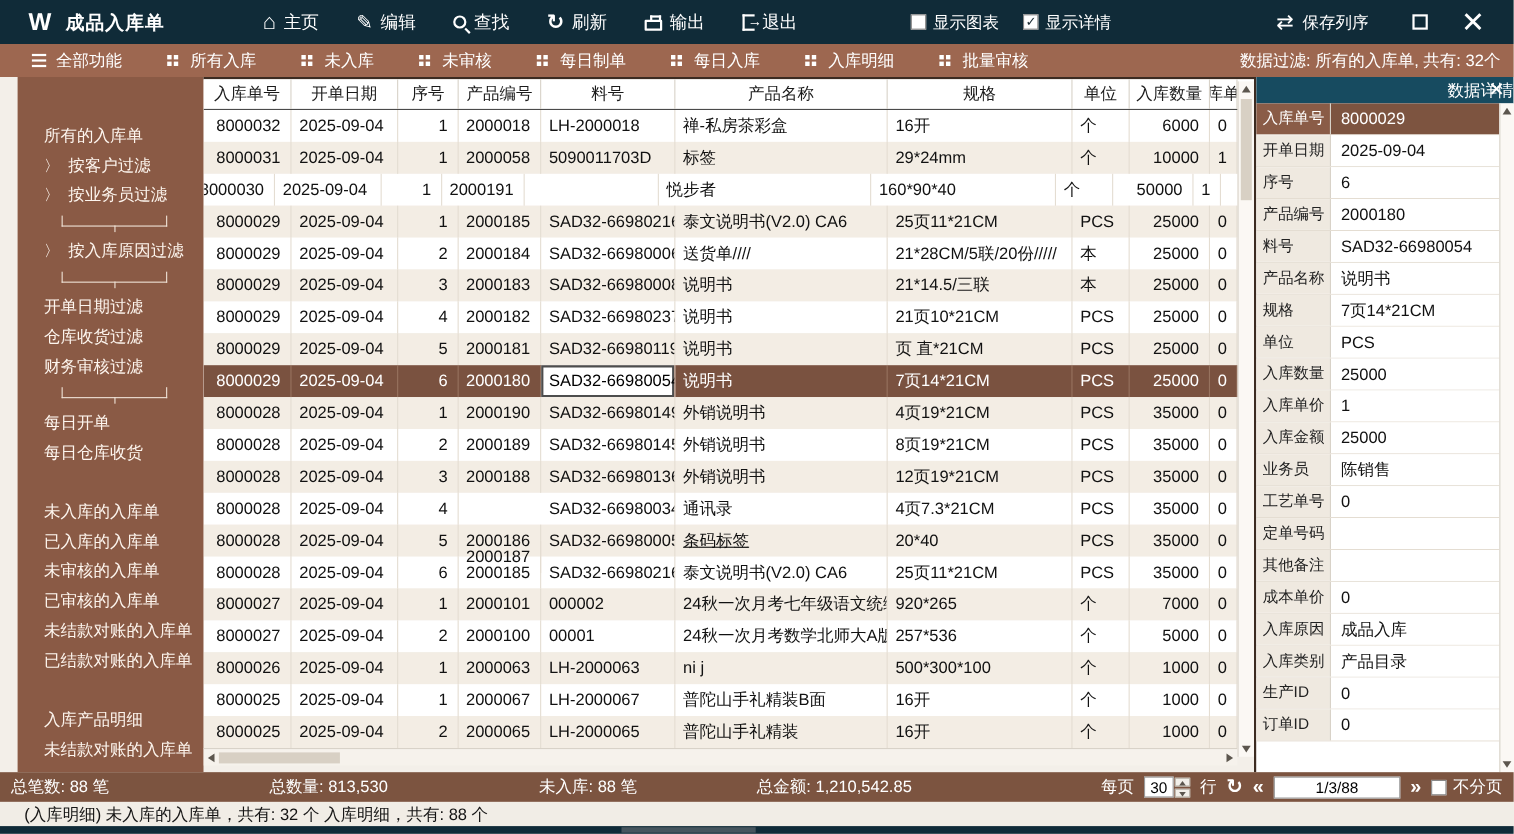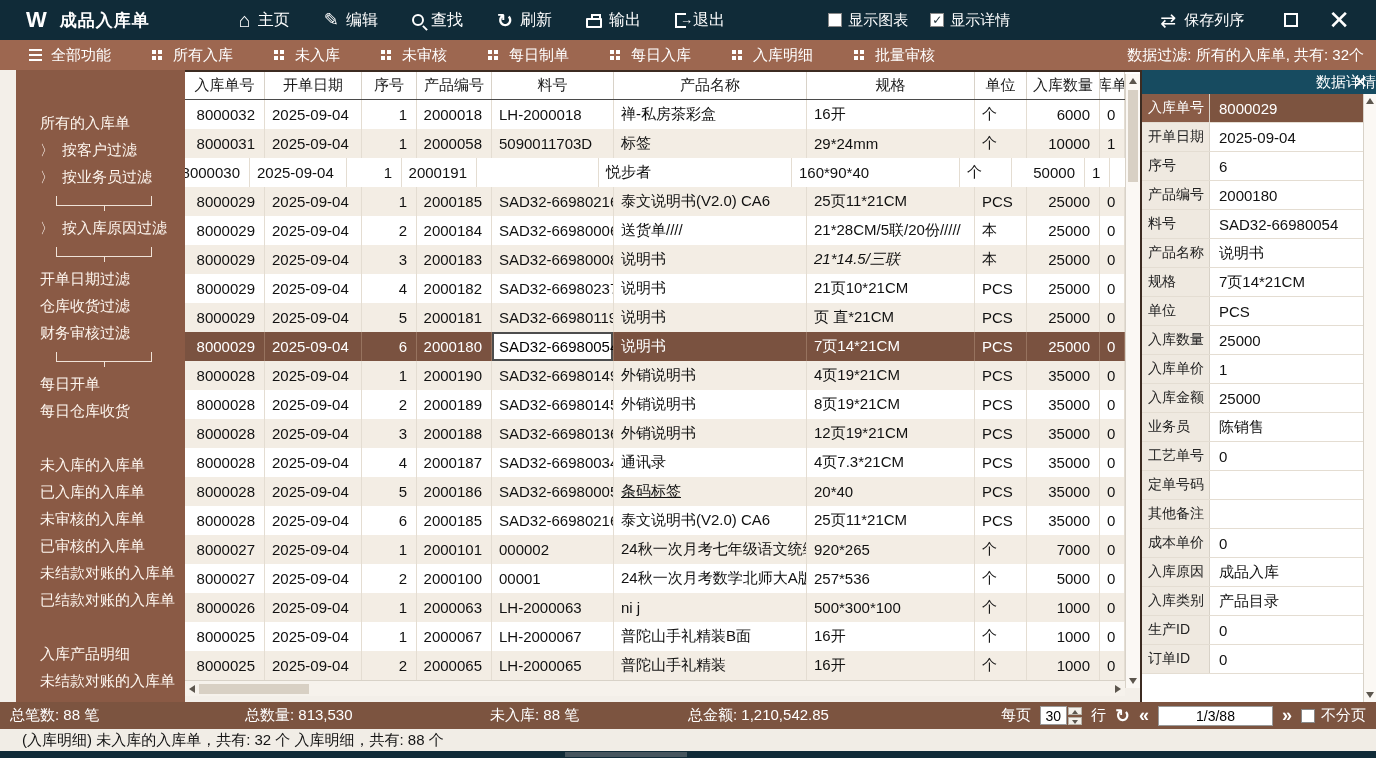--- a/index.html
+++ b/index.html
@@ -380,21 +380,21 @@
           <div class="td ar" style="width: 73px;">25000</div>
           <div class="td al" style="width: 25px;">0</div>
         </div>
         <div class="tr alt">
           <div class="td ar" style="width: 80px;">8000029</div>
           <div class="td al" style="width: 97px;">2025-09-04</div>
           <div class="td ar" style="width: 55px;">3</div>
           <div class="td ar" style="width: 75px;">2000183</div>
           <div class="td al" style="width: 122px;">SAD32-66980008</div>
           <div class="td al" style="width: 193px;">说明书</div>
-          <div class="td al" style="width: 168px; font-style: italic;">21*14.5/三联</div>
+          <div class="td al" style="width: 168px;">21*14.5/三联</div>
           <div class="td al" style="width: 52px;">本</div>
           <div class="td ar" style="width: 73px;">25000</div>
           <div class="td al" style="width: 25px;">0</div>
         </div>
         <div class="tr">
           <div class="td ar" style="width: 80px;">8000029</div>
           <div class="td al" style="width: 97px;">2025-09-04</div>
           <div class="td ar" style="width: 55px;">4</div>
           <div class="td ar" style="width: 75px;">2000182</div>
           <div class="td al" style="width: 122px;">SAD32-66980237</div>
@@ -461,21 +461,21 @@
           <div class="td al" style="width: 193px;">外销说明书</div>
           <div class="td al" style="width: 168px;">12页19*21CM</div>
           <div class="td al" style="width: 52px;">PCS</div>
           <div class="td ar" style="width: 73px;">35000</div>
           <div class="td al" style="width: 25px;">0</div>
         </div>
         <div class="tr">
           <div class="td ar" style="width: 80px;">8000028</div>
           <div class="td al" style="width: 97px;">2025-09-04</div>
           <div class="td ar" style="width: 55px;">4</div>
-          <div class="td ar" style="width: 75px;">2000187</div>
+          <div class="td ar" style="width: 75px; margin-top: 44px;">2000187</div>
           <div class="td al" style="width: 122px;">SAD32-66980034</div>
           <div class="td al" style="width: 193px;">通讯录</div>
           <div class="td al" style="width: 168px;">4页7.3*21CM</div>
           <div class="td al" style="width: 52px;">PCS</div>
           <div class="td ar" style="width: 73px;">35000</div>
           <div class="td al" style="width: 25px;">0</div>
         </div>
         <div class="tr alt">
           <div class="td ar" style="width: 80px;">8000028</div>
           <div class="td al" style="width: 97px;">2025-09-04</div>

